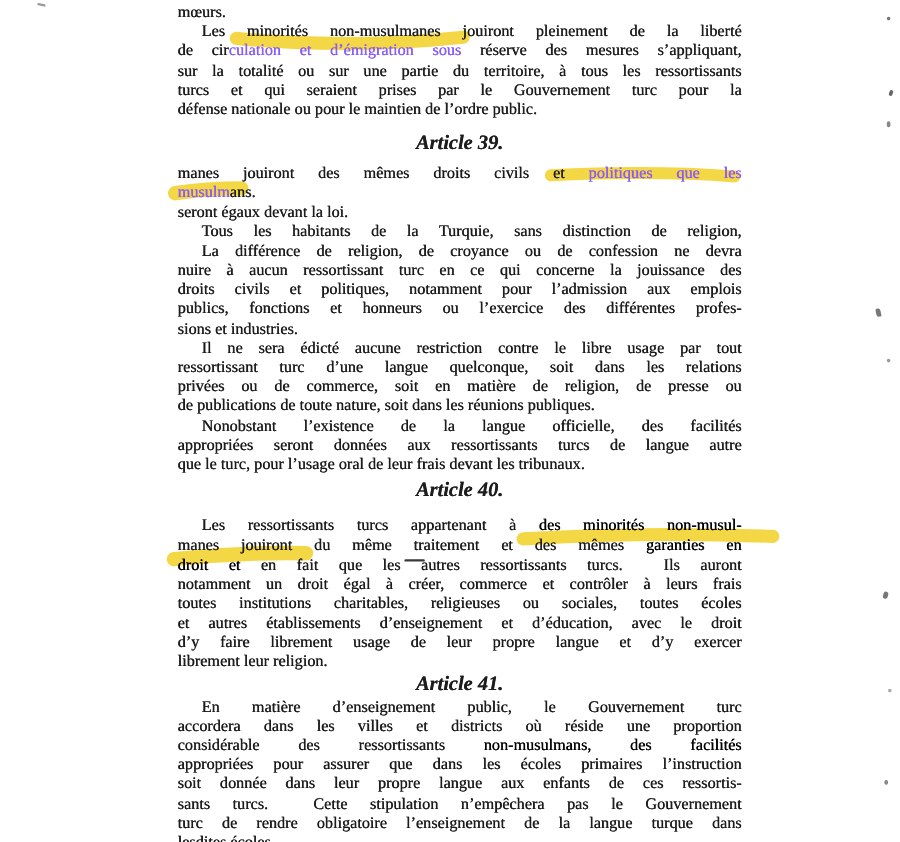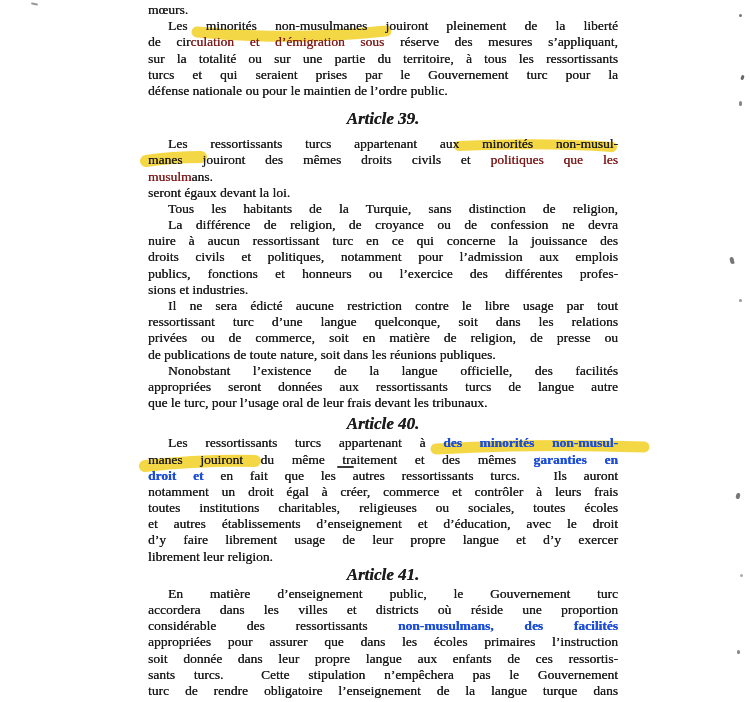--- a/index.html
+++ b/index.html
@@ -44,28 +44,27 @@
   .heading {
     text-align: center;
     font-style: italic;
     font-weight: 600;
     font-size: 17px;
     line-height: 17px;
     text-shadow: 0.2px 0 0 currentColor;
   }
   
   .fade1 {
-    color: #7f1d1d;
+    color: #8b5cf6;
     filter: blur(0.6px);
   }
   
   .fade2 {
-    color: #1d4ed8;
+    color: #000000;
     filter: blur(0.35px);
-    font-weight: bold;
   }
   
   .speck {
     position: absolute;
     background: #8a8a8a;
     border-radius: 50%;
     z-index: 0;
   }
   .sp1 { left: 31px;  top: 3px;   width: 7px; height: 2px; border-radius: 1px; transform: rotate(12deg); background:#9a9a9a; }
   .sp2 { left: 739px; top: 14px;  width: 3px; height: 3px; background:#777; }
@@ -99,38 +98,37 @@
     </svg>
 
   <div class="text-column">
       <div class="line last"><span>mœurs.</span></div>
       <div class="line indent"><span>Les minorités non-musulmanes jouiront pleinement de la liberté</span></div>
       <div class="line"><span>de cir</span><span class="fade1">culation et d’émigration sous</span><span> réserve des mesures s’appliquant,</span></div>
       <div class="line"><span>sur la totalité ou sur une partie du territoire, à tous les ressortissants</span></div>
       <div class="line"><span>turcs et qui seraient prises par le Gouvernement turc pour la</span></div>
       <div class="line last"><span>défense nationale ou pour le maintien de l’ordre public.</span></div>
       <div class="heading" style="margin-top: 11px; margin-bottom: 9px;">Article 39.</div>
-      <div class="line indent"><span>Les ressortissants turcs appartenant aux minorités non-musul-</span></div>
       <div class="line"><span>manes jouiront des mêmes droits civils et </span><span class="fade1">politiques que les</span></div>
       <div class="line last"><span class="fade1">musulm</span><span>ans.</span></div>
       <div class="line last"><span>seront égaux devant la loi.</span></div>
       <div class="line indent"><span>Tous les habitants de la Turquie, sans distinction de religion,</span></div>
       <div class="line indent"><span>La différence de religion, de croyance ou de confession ne devra</span></div>
       <div class="line"><span>nuire à aucun ressortissant turc en ce qui concerne la jouissance des</span></div>
       <div class="line"><span>droits civils et politiques, notamment pour l’admission aux emplois</span></div>
       <div class="line"><span>publics, fonctions et honneurs ou l’exercice des différentes profes-</span></div>
       <div class="line last"><span>sions et industries.</span></div>
       <div class="line indent"><span>Il ne sera édicté aucune restriction contre le libre usage par tout</span></div>
       <div class="line"><span>ressortissant turc d’une langue quelconque, soit dans les relations</span></div>
       <div class="line"><span>privées ou de commerce, soit en matière de religion, de presse ou</span></div>
       <div class="line last"><span>de publications de toute nature, soit dans les réunions publiques.</span></div>
       <div class="line indent"><span>Nonobstant l’existence de la langue officielle, des facilités</span></div>
       <div class="line"><span>appropriées seront données aux ressortissants turcs de langue autre</span></div>
       <div class="line last"><span>que le turc, pour l’usage oral de leur frais devant les tribunaux.</span></div>
-      <div class="heading" style="margin-top: 4px; margin-bottom: 3px;">Article 40.</div>
+      <div class="heading" style="margin-top: 4px; margin-bottom: 14px;">Article 40.</div>
       <div class="line indent"><span>Les ressortissants turcs appartenant à </span><span class="fade2">des minorités non-musul-</span></div>
       <div class="line"><span>manes jouiront du même traitement et des mêmes </span><span class="fade2">garanties en</span></div>
       <div class="line"><span class="fade2">droit et</span><span> en fait que les autres ressortissants turcs.&nbsp; Ils auront</span></div>
       <div class="line"><span>notamment un droit égal à créer, commerce et contrôler à leurs frais</span></div>
       <div class="line"><span>toutes institutions charitables, religieuses ou sociales, toutes écoles</span></div>
       <div class="line"><span>et autres établissements d’enseignement et d’éducation, avec le droit</span></div>
       <div class="line"><span>d’y faire librement usage de leur propre langue et d’y exercer</span></div>
       <div class="line last"><span>librement leur religion.</span></div>
       <div class="heading" style="margin-top: 1px; margin-bottom: 3px;">Article 41.</div>
       <div class="line indent"><span>En matière d’enseignement public, le Gouvernement turc</span></div>

